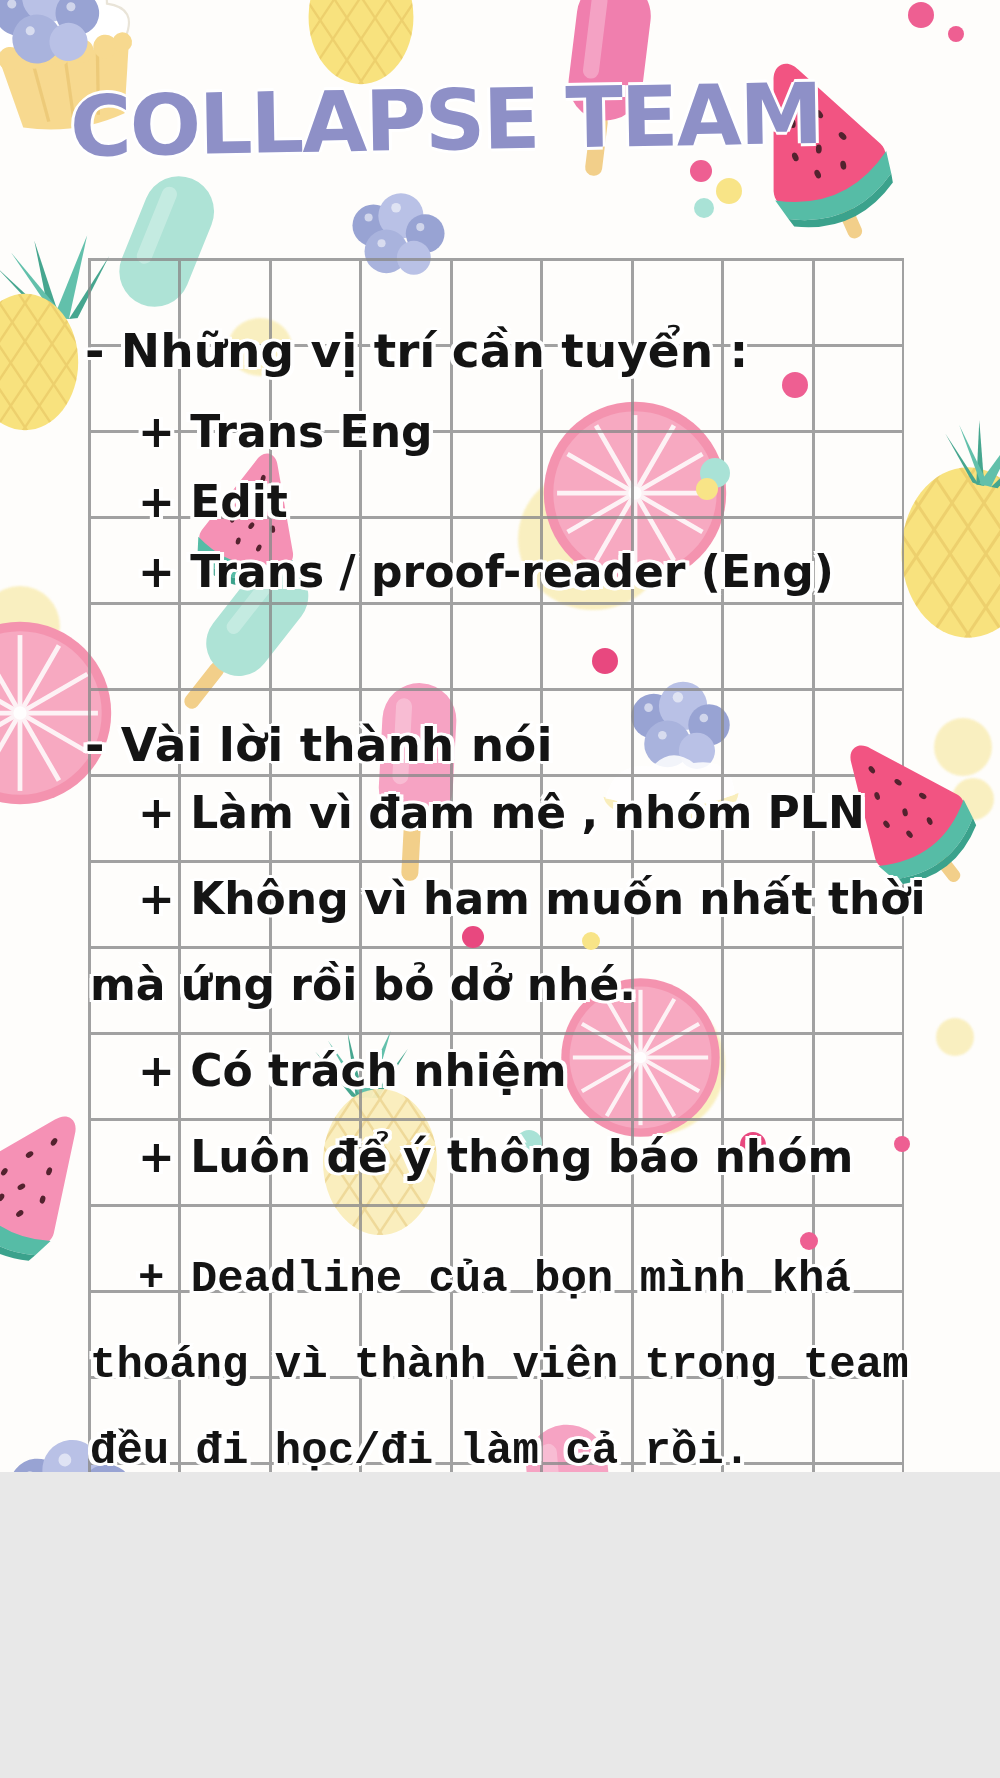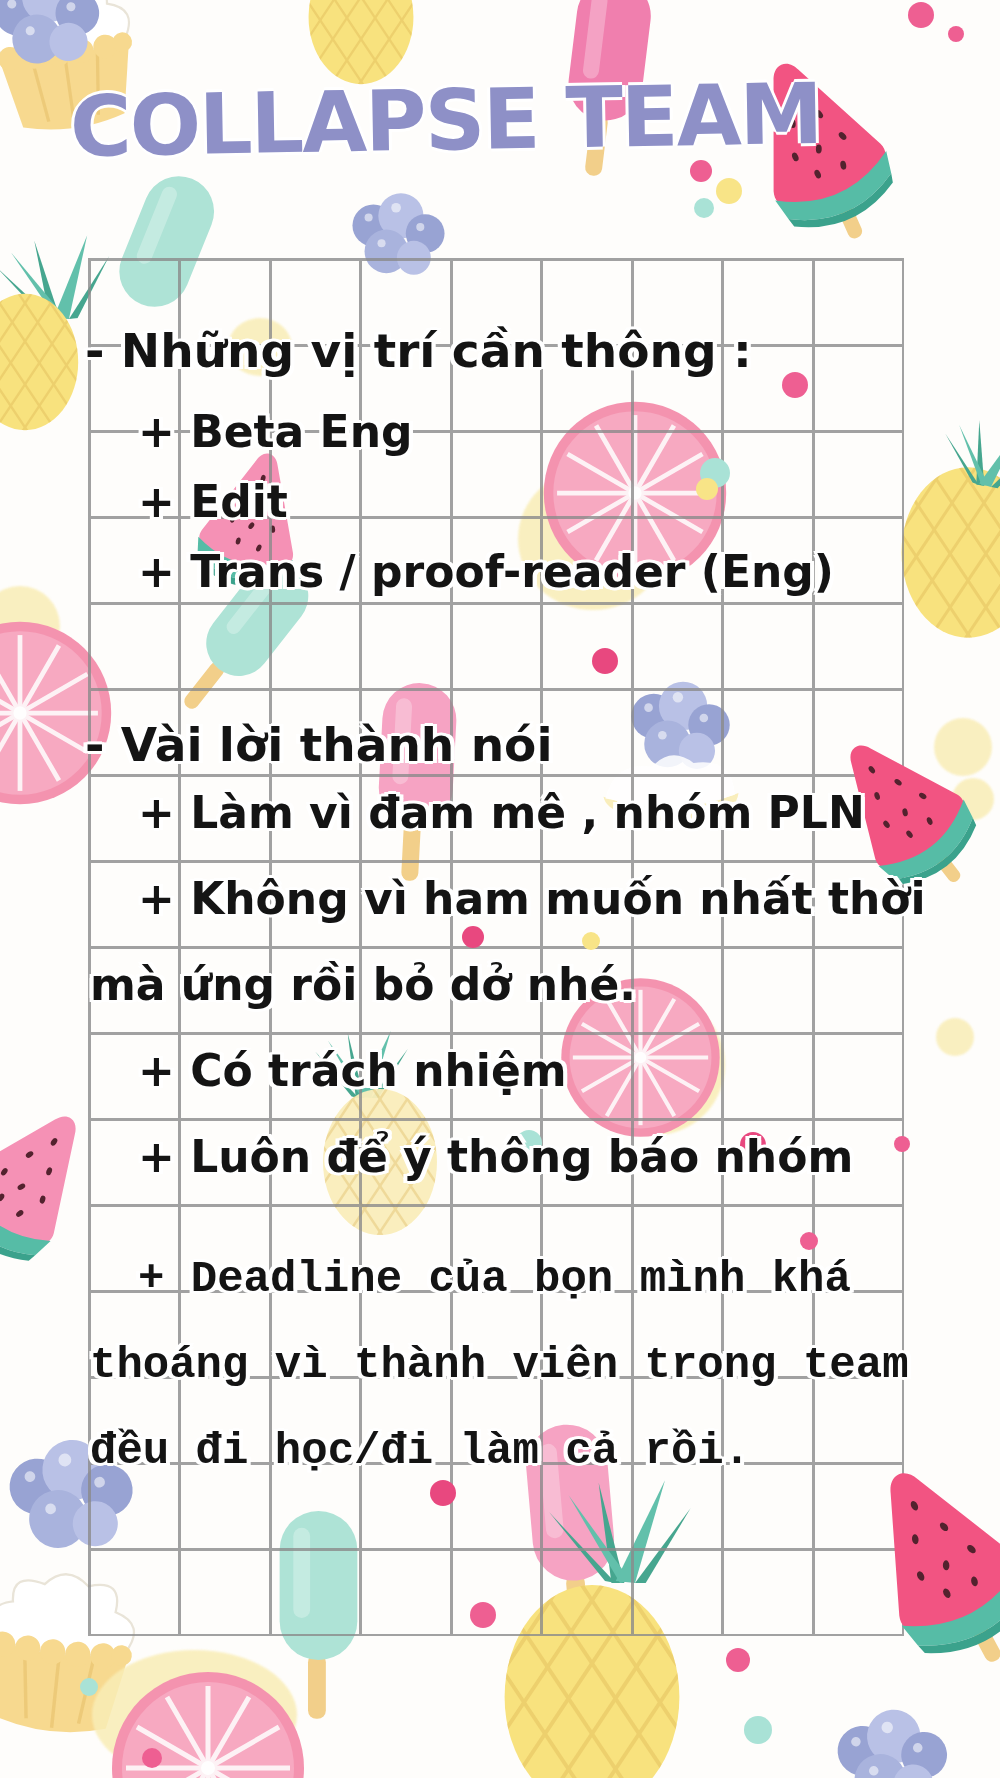--- a/index.html
+++ b/index.html
@@ -1,17 +1,17 @@
 <!DOCTYPE html>
 <html style="--title-purple: #8e90c7; --text-black: #141414; --grid-gray: #8b8b8b; --paper-white: #fefdfb; --watermelon-pink: #f25482; --watermelon-light: #f591b5; --seed-brown: #53222e; --rind-teal: #56bca6; --rind-dark: #3ba28c; --stick-yellow: #f2cf8a; --pineapple-yellow: #f8e27e; --pineapple-pale: #faeebb; --pineapple-line: #d9ae4e; --leaf-teal: #62c0ab; --leaf-dark: #46a68f; --citrus-pink: #f493af; --citrus-light: #f7a9c1; --berry-blue: #98a3d3; --berry-light: #b9c1e6; --pop-pink: #f6a3c3; --pop-pink-deep: #f07fae; --pop-mint: #aee3d6; --cup-yellow: #f7d98f; --dot-pink: #ee5f92; --dot-hot-pink: #e8487f; --dot-teal: #a9e2d6; --dot-yellow: #f8e487; --dot-pale-yellow: #f9edb6;"><head>
 <meta charset="utf-8">
 <style>
   html,body{margin:0;padding:0;background:#e8e8e8;}
   #poster{
-    position:relative;width:1000px;height:1778px;margin:0 auto;
+    position:relative;width:1000px;height:1472px;margin:0 auto;
     background:var(--paper-white,#fefdfb);
     overflow:hidden;
     font-family:"DejaVu Sans","Liberation Sans",sans-serif;
   }
   
   #grid{
     position:absolute;left:88px;top:258px;width:816px;height:1378px;z-index:2;
     opacity:.8;
     background-image:
       repeating-linear-gradient(to right, var(--grid-gray,#8b8b8b) 0 3px, transparent 3px 90.5px),
@@ -353,23 +353,23 @@
   <i class="dot" style="left:800px;top:1232px;width:18px;height:18px;background:var(--dot-pink,#ee5f92)"></i>
   <i class="dot" style="left:430px;top:1480px;width:26px;height:26px;background:var(--dot-hot-pink,#e8487f)"></i>
   <i class="dot" style="left:470px;top:1602px;width:26px;height:26px;background:var(--dot-pink,#ee5f92)"></i>
   <i class="dot" style="left:726px;top:1648px;width:24px;height:24px;background:var(--dot-pink,#ee5f92)"></i>
   <i class="dot" style="left:744px;top:1716px;width:28px;height:28px;background:var(--dot-teal,#a9e2d6)"></i>
   <i class="dot" style="left:80px;top:1678px;width:18px;height:18px;background:var(--dot-teal,#a9e2d6)"></i>
   <i class="dot" style="left:142px;top:1748px;width:20px;height:20px;background:var(--dot-pink,#ee5f92)"></i>
 
   <div id="title" class="txt">COLLAPSE TEAM</div>
 
-  <div id="heading1" class="txt heading">- Những vị trí cần thông :</div>
+  <div id="heading1" class="txt heading">- Những vị trí cần tuyển :</div>
   <div id="list1" class="list">
-    <div class="txt item" style="position:relative">+ Beta Eng</div>
+    <div class="txt item" style="position:relative">+ Trans Eng</div>
     <div class="txt item" style="position:relative">+ Edit</div>
     <div class="txt item" style="position:relative">+ Trans / proof-reader (Eng)</div>
   </div>
 
   <div id="heading2" class="txt heading">- Vài lời thành nói</div>
   <div id="list2" class="list">
     <div class="txt item" style="position:relative">+ Làm vì đam mê , nhóm PLN</div>
     <div class="txt item" style="position:relative">+ Không vì ham muốn nhất thời mà ứng rồi bỏ dở nhé.</div>
     <div class="txt item" style="position:relative">+ Có trách nhiệm</div>
     <div class="txt item" style="position:relative">+ Luôn để ý thông báo nhóm</div>

